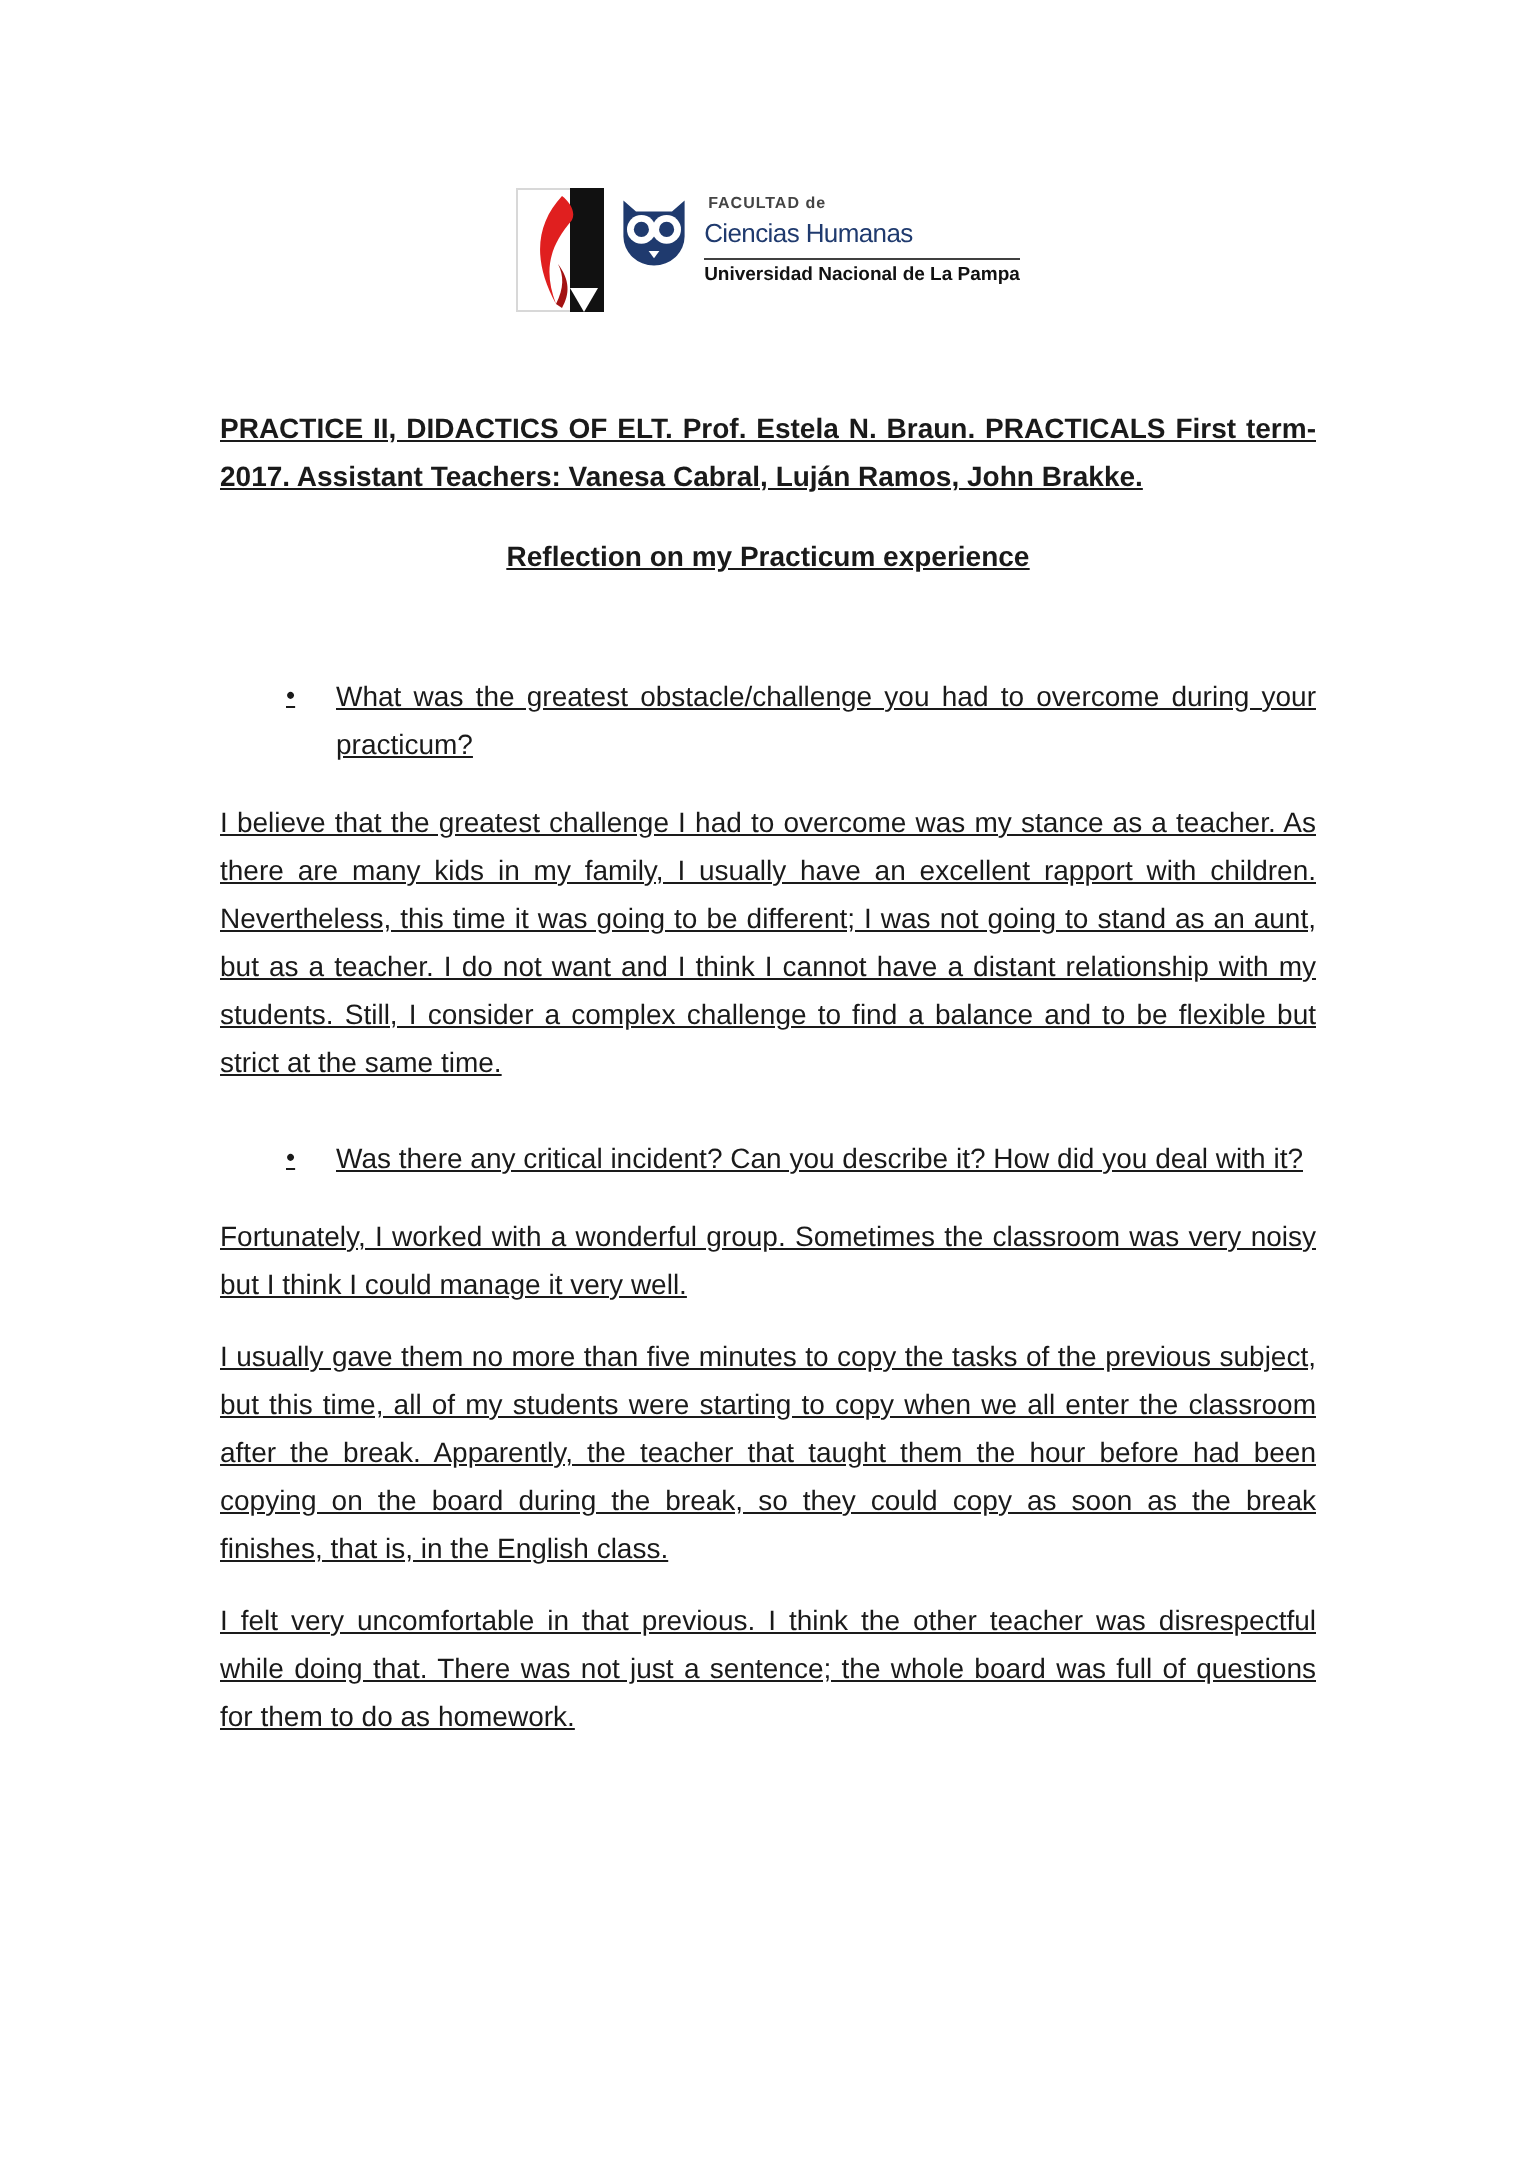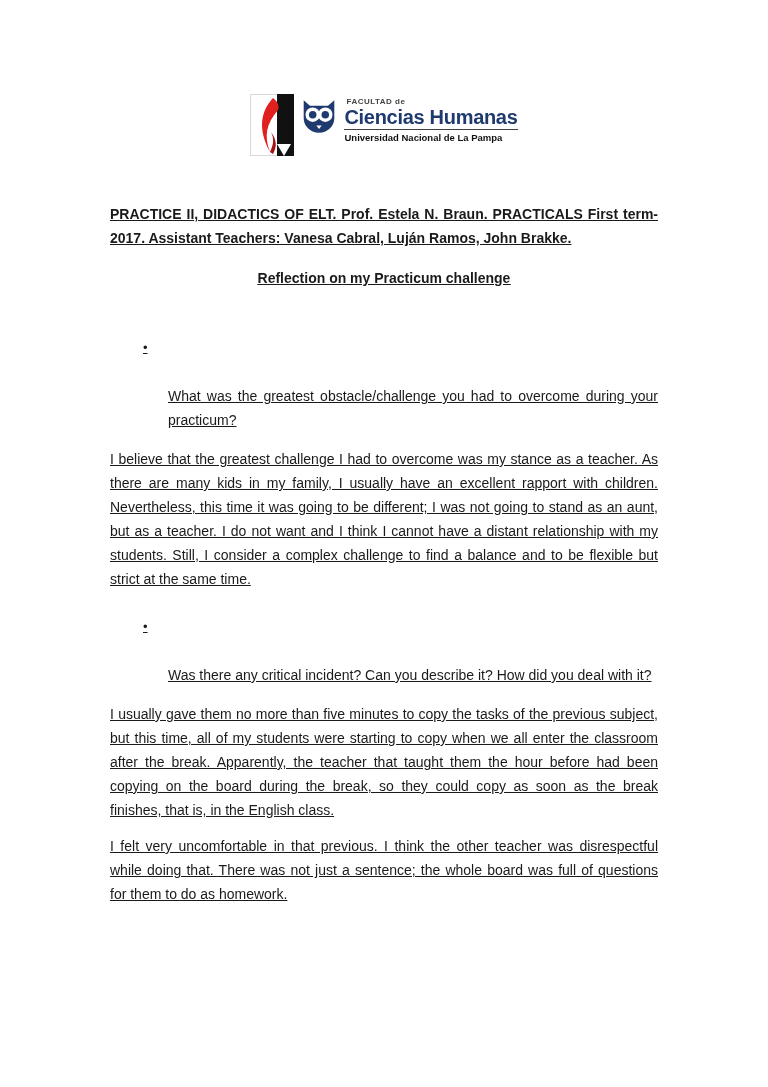--- a/index.html
+++ b/index.html
@@ -28,22 +28,22 @@
   .owl { display: block; width: 36px; height: 37px; margin-top: 4px; }
   .logo-text { margin-top: 3px; }
   .faculty-prefix {
     font-size: 8px;
     font-weight: bold;
     color: #444;
     letter-spacing: 0.5px;
     margin-left: 2px;
   }
   .faculty-name {
-    font-size: 20px;
-    font-weight: bold;
+    font-size: 13px;
+    font-weight: normal;
     color: #1f3a6e;
     letter-spacing: -0.3px;
     line-height: 22px;
   }
   .university-name {
     font-size: 9.5px;
     font-weight: bold;
     color: #111;
     border-top: 1px solid #404040;
     padding-top: 2px;
@@ -75,21 +75,21 @@
     padding-left: 33px;
     margin: 24px 0 15px 0;
     text-align: justify;
   }
   .bullet-item.first { margin-top: 46px; }
   .bullet {
     flex: none;
     width: 25px;
     font-size: 13px;
   }
-  .bullet-text { flex: 1; margin-top: 48px; }
+  .bullet-text { flex: 1; }
 
   .para {
     text-align: justify;
     margin-bottom: 12px;
   }
 </style>
 </head>
 <body>
 
 <div class="page">
@@ -118,31 +118,32 @@
       <div class="faculty-prefix">FACULTAD de</div>
       <div class="faculty-name">Ciencias Humanas</div>
       <div class="university-name">Universidad Nacional de La Pampa</div>
     </div>
   </div>
 
   <div class="content">
 
     <p class="doc-header">PRACTICE II, DIDACTICS OF ELT. Prof. Estela N. Braun. PRACTICALS First term- 2017. Assistant Teachers: Vanesa Cabral, Luján Ramos, John Brakke.</p>
 
-    <p class="doc-title"><span>Reflection on my Practicum challenge</span></p>
+    <p class="doc-title"><span>Reflection on my Practicum experience</span></p>
 
     <div class="bullet-item first">
       <span class="bullet">•</span>
       <span class="bullet-text">What was the greatest obstacle/challenge you had to overcome during your practicum?</span>
     </div>
 
     <p class="para">I believe that the greatest challenge I had to overcome was my stance as a teacher. As there are many kids in my family, I usually have an excellent rapport with children. Nevertheless, this time it was going to be different; I was not going to stand as an aunt, but as a teacher. I do not want and I think I cannot have a distant relationship with my students. Still, I consider a complex challenge to find a balance and to be flexible but strict at the same time.</p>
 
     <div class="bullet-item">
       <span class="bullet">•</span>
       <span class="bullet-text">Was there any critical incident? Can you describe it? How did you deal with it?</span>
     </div>
 
+    <p class="para">Fortunately, I worked with a wonderful group. Sometimes the classroom was very noisy but I think I could manage it very well.</p>
     <p class="para">I usually gave them no more than five minutes to copy the tasks of the previous subject, but this time, all of my students were starting to copy when we all enter the classroom after the break. Apparently, the teacher that taught them the hour before had been copying on the board during the break, so they could copy as soon as the break finishes, that is, in the English class.</p>
     <p class="para">I felt very uncomfortable in that previous. I think the other teacher was disrespectful while doing that. There was not just a sentence; the whole board was full of questions for them to do as homework.</p>
 
   </div>
 </div>
 
 </body></html>

